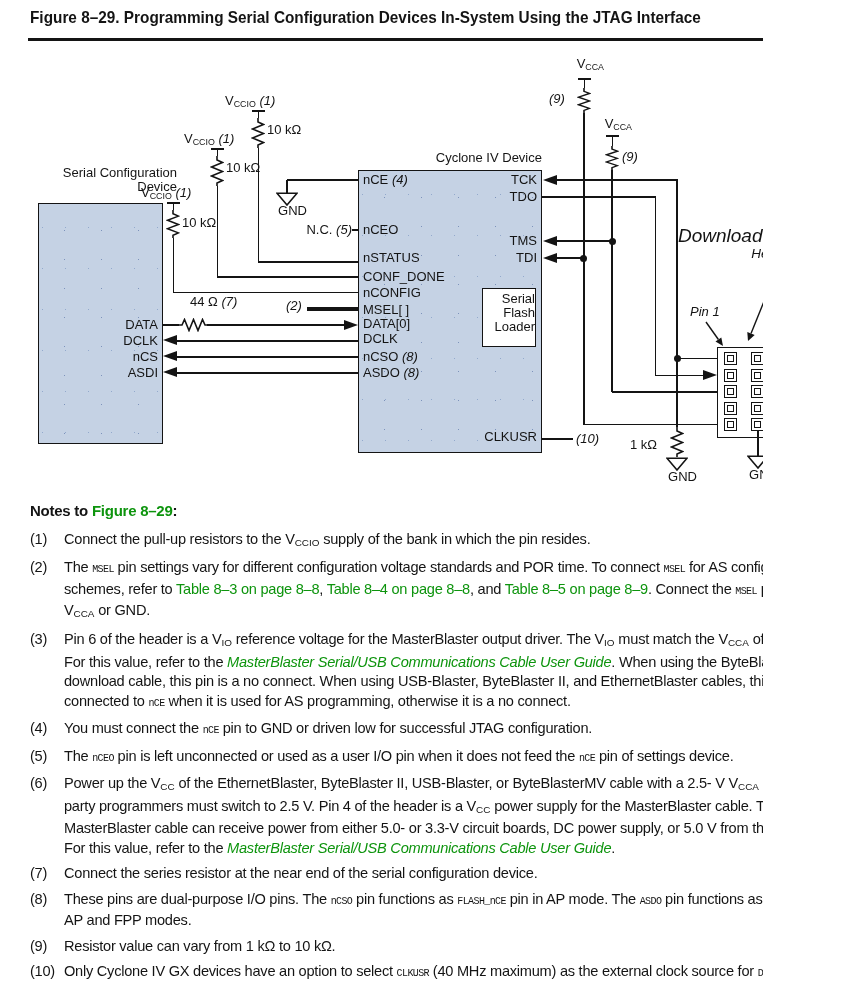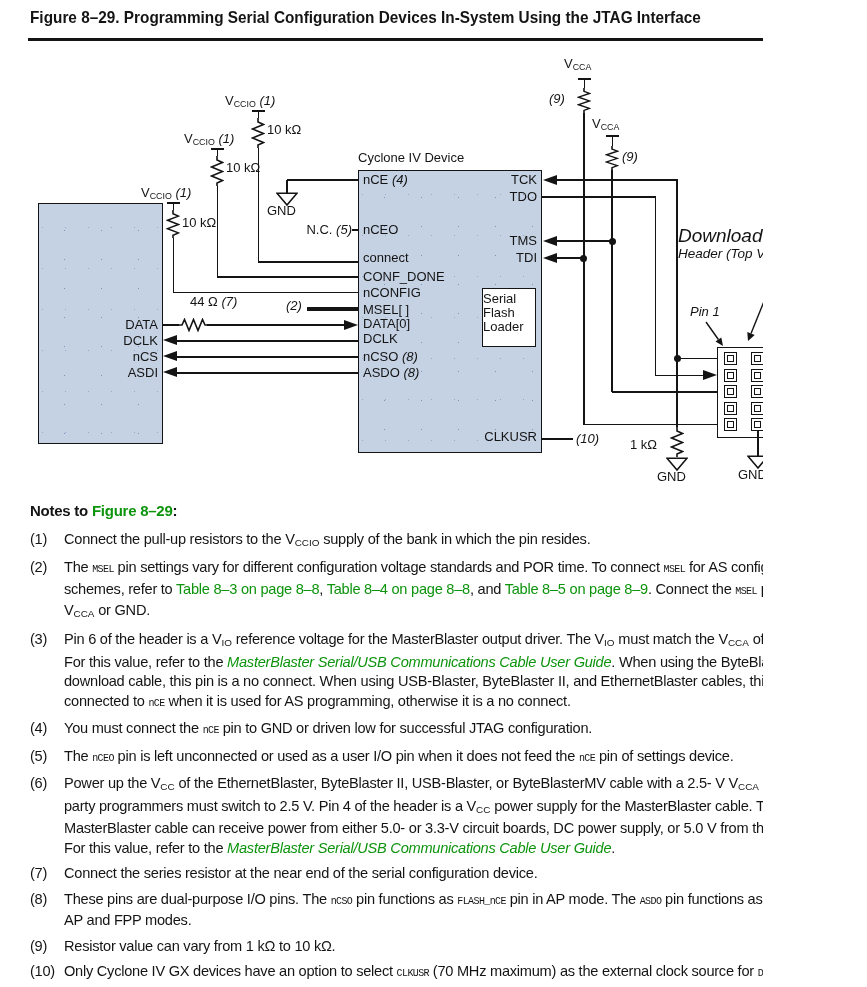--- a/index.html
+++ b/index.html
@@ -9,21 +9,21 @@
           font-family:"Liberation Sans", sans-serif; color:var(--ink); }
   .fig-title { position:absolute; left:30px; top:8px; font-size:16.5px; font-weight:bold;
                white-space:nowrap; transform:scaleX(.93); transform-origin:left center; }
   .rule { position:absolute; left:28px; top:38px; width:828px; height:2.6px; background:var(--ink); }
 
   
   .hl { position:absolute; height:1.4px; background:var(--ink); }
   .vl { position:absolute; width:1.4px; background:var(--ink); }
   .thick { height:4px; }
   .lbl { position:absolute; font-size:13px; line-height:14px; white-space:nowrap; color:var(--ink); }
-  .ctr { text-align:left; }
+  .ctr { text-align:right; }
   .rt  { text-align:right; }
   .it  { font-style:italic; }
   sub  { font-size:.68em; vertical-align:-0.22em; letter-spacing:0; }
   .box { position:absolute; border:1.4px solid var(--ink); background-color:var(--boxfill);
          background-image:radial-gradient(circle,#7d93bb .8px,transparent 1px),
                           radial-gradient(circle,#93a9cc .7px,transparent .9px);
          background-size:37px 29px,23px 41px; background-position:7px 12px,15px 3px; }
   .wbox { position:absolute; border:1.4px solid var(--ink); background:#fff; }
   .arrow-l { position:absolute; width:0; height:0; border-top:5.5px solid transparent;
              border-bottom:5.5px solid transparent; border-right:14px solid var(--ink); }
@@ -48,20 +48,24 @@
   .seg-gb { color:var(--green); font-weight:bold; }
 </style>
 </head>
 <body>
 
 <div class="page">
 
   <div class="fig-title">Figure 8–29.  Programming Serial Configuration Devices In-System Using the JTAG Interface</div>
   <div class="rule"></div>
 
+  <div class="lbl ctr" style="left:17px;top:166px;width:160px">
+    <span>Serial Configuration</span><br>
+    <span>Device</span>
+  </div>
   <div class="box" style="left:38px;top:203px;width:125px;height:241px"></div>
   <div class="lbl rt" style="left:80px;top:318px;width:78px">DATA</div>
   <div class="lbl rt" style="left:80px;top:334px;width:78px">DCLK</div>
   <div class="lbl rt" style="left:80px;top:350px;width:78px">nCS</div>
   <div class="lbl rt" style="left:80px;top:366px;width:78px">ASDI</div>
 
   <div class="lbl" style="left:225px;top:94px">
     <span>V</span><sub>CCIO</sub> <span class="it">(1)</span>
   </div>
   <div class="hl" style="left:252px;top:110px;width:13px;height:1.8px"></div>
@@ -123,21 +127,21 @@
   <div class="hl" style="left:176px;top:340.3px;width:182px"></div>
   <div class="arrow-l" style="left:163px;top:351px"></div>
   <div class="hl" style="left:176px;top:356.3px;width:182px"></div>
   <div class="arrow-l" style="left:163px;top:367px"></div>
   <div class="hl" style="left:176px;top:372.3px;width:182px"></div>
 
   <div class="lbl ctr" style="left:358px;top:151px;width:184px">Cyclone IV Device</div>
   <div class="box" style="left:358px;top:170px;width:184px;height:283px"></div>
   <div class="lbl" style="left:363px;top:173px"><span>nCE</span> <span class="it">(4)</span></div>
   <div class="lbl" style="left:363px;top:223px">nCEO</div>
-  <div class="lbl" style="left:363px;top:251px">connect</div>
+  <div class="lbl" style="left:363px;top:251px">nSTATUS</div>
   <div class="lbl" style="left:363px;top:270px">CONF_DONE</div>
   <div class="lbl" style="left:363px;top:286px">nCONFIG</div>
   <div class="lbl" style="left:363px;top:303px">MSEL[ ]</div>
   <div class="lbl" style="left:363px;top:317px">DATA[0]</div>
   <div class="lbl" style="left:363px;top:332px">DCLK</div>
   <div class="lbl" style="left:363px;top:350px"><span>nCSO</span> <span class="it">(8)</span></div>
   <div class="lbl" style="left:363px;top:366px"><span>ASDO</span> <span class="it">(8)</span></div>
   <div class="lbl rt" style="left:440px;top:173px;width:97px">TCK</div>
   <div class="lbl rt" style="left:440px;top:190px;width:97px">TDO</div>
   <div class="lbl rt" style="left:440px;top:234px;width:97px">TMS</div>
@@ -280,17 +284,17 @@
     <div class="note">
         <span class="note-num">(8)</span>
         <span class="note-body"><span>These pins are dual-purpose I/O pins. The </span><span class="seg-m">nCSO</span><span> pin functions as </span><span class="seg-m">FLASH_nCE</span><span> pin in AP mode. The </span><span class="seg-m">ASDO</span><span> pin functions as </span><span class="seg-m">DATA[1]</span><span> pin in AP and FPP modes.</span></span>
       </div>
     <div class="note">
         <span class="note-num">(9)</span>
         <span class="note-body"><span>Resistor value can vary from 1 kΩ to 10 kΩ.</span></span>
       </div>
     <div class="note">
         <span class="note-num">(10)</span>
-        <span class="note-body"><span>Only Cyclone IV GX devices have an option to select </span><span class="seg-m">CLKUSR</span><span> (70 MHz maximum) as the external clock source for </span><span class="seg-m">DCLK</span><span>.</span></span>
+        <span class="note-body"><span>Only Cyclone IV GX devices have an option to select </span><span class="seg-m">CLKUSR</span><span> (40 MHz maximum) as the external clock source for </span><span class="seg-m">DCLK</span><span>.</span></span>
       </div>
   </div>
 
 </div>
 
 </body></html>

